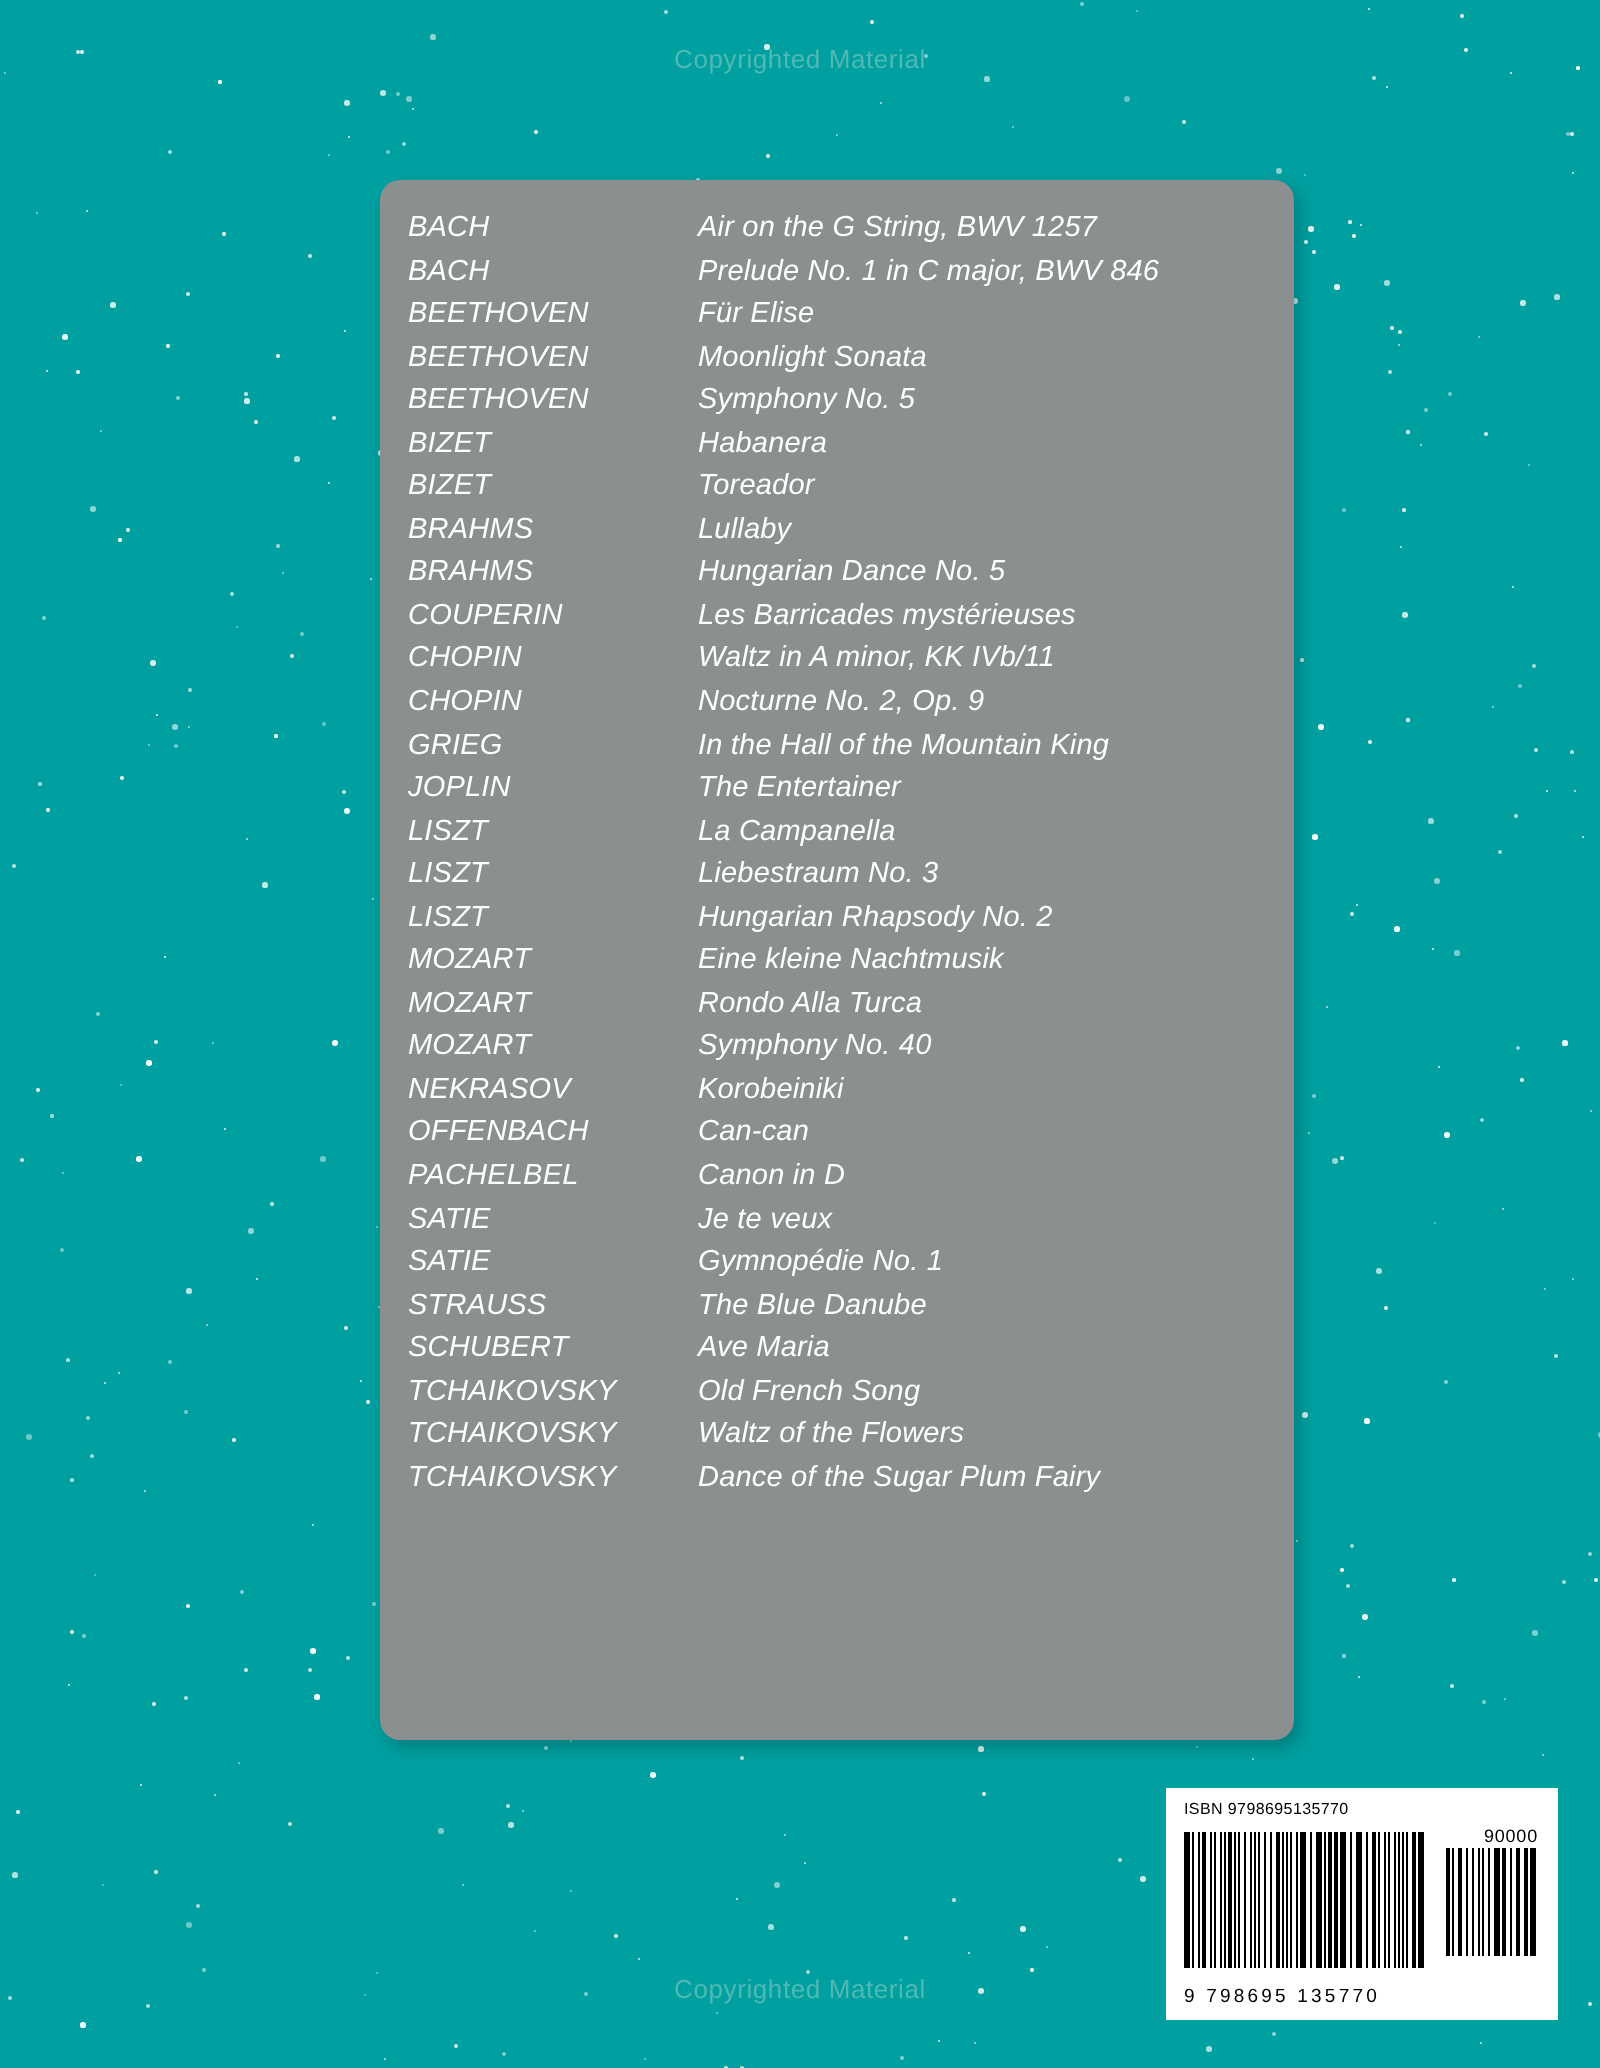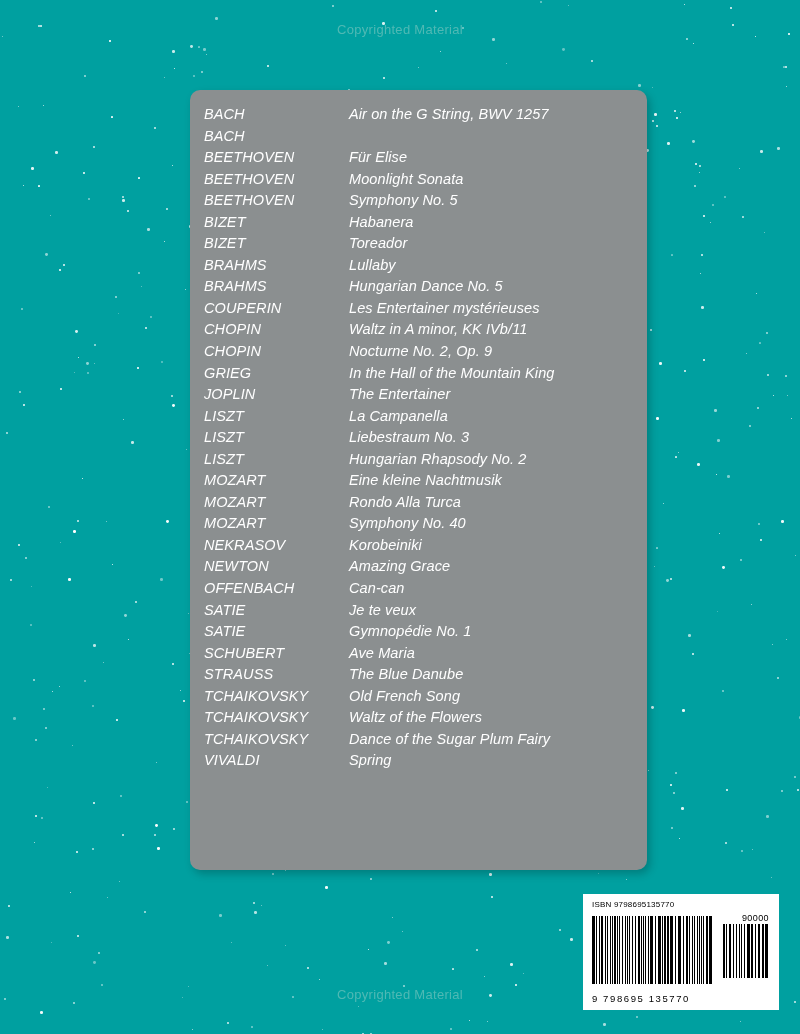--- a/index.html
+++ b/index.html
@@ -673,20 +673,21 @@
 <div class="watermark top">Copyrighted Material</div>
 
 <div class="panel">
   <div class="track-list" id="track-list">
       <div class="track">
         <div class="composer">BACH</div>
         <div class="title">Air on the G String, BWV 1257</div>
       </div>
       <div class="track">
         <div class="composer">BACH</div>
+        <div class="title">Prelude No. 1 in C major, BWV 846</div>
       </div>
       <div class="track">
         <div class="composer">BEETHOVEN</div>
         <div class="title">Für Elise</div>
       </div>
       <div class="track">
         <div class="composer">BEETHOVEN</div>
         <div class="title">Moonlight Sonata</div>
       </div>
       <div class="track">
@@ -704,21 +705,21 @@
       <div class="track">
         <div class="composer">BRAHMS</div>
         <div class="title">Lullaby</div>
       </div>
       <div class="track">
         <div class="composer">BRAHMS</div>
         <div class="title">Hungarian Dance No. 5</div>
       </div>
       <div class="track">
         <div class="composer">COUPERIN</div>
-        <div class="title">Les Entertainer mystérieuses</div>
+        <div class="title">Les Barricades mystérieuses</div>
       </div>
       <div class="track">
         <div class="composer">CHOPIN</div>
         <div class="title">Waltz in A minor, KK IVb/11</div>
       </div>
       <div class="track">
         <div class="composer">CHOPIN</div>
         <div class="title">Nocturne No. 2, Op. 9</div>
       </div>
       <div class="track">
@@ -751,58 +752,54 @@
       </div>
       <div class="track">
         <div class="composer">MOZART</div>
         <div class="title">Symphony No. 40</div>
       </div>
       <div class="track">
         <div class="composer">NEKRASOV</div>
         <div class="title">Korobeiniki</div>
       </div>
       <div class="track">
-        <div class="composer">NEWTON</div>
-        <div class="title">Amazing Grace</div>
-      </div>
-      <div class="track">
         <div class="composer">OFFENBACH</div>
         <div class="title">Can-can</div>
       </div>
       <div class="track">
+        <div class="composer">PACHELBEL</div>
+        <div class="title">Canon in D</div>
+      </div>
+      <div class="track">
         <div class="composer">SATIE</div>
         <div class="title">Je te veux</div>
       </div>
       <div class="track">
         <div class="composer">SATIE</div>
         <div class="title">Gymnopédie No. 1</div>
       </div>
       <div class="track">
+        <div class="composer">STRAUSS</div>
+        <div class="title">The Blue Danube</div>
+      </div>
+      <div class="track">
         <div class="composer">SCHUBERT</div>
         <div class="title">Ave Maria</div>
       </div>
       <div class="track">
-        <div class="composer">STRAUSS</div>
-        <div class="title">The Blue Danube</div>
-      </div>
-      <div class="track">
         <div class="composer">TCHAIKOVSKY</div>
         <div class="title">Old French Song</div>
       </div>
       <div class="track">
         <div class="composer">TCHAIKOVSKY</div>
         <div class="title">Waltz of the Flowers</div>
       </div>
       <div class="track">
         <div class="composer">TCHAIKOVSKY</div>
         <div class="title">Dance of the Sugar Plum Fairy</div>
-      </div>
-      <div class="track">
-        <div class="composer">VIVALDI</div>
-        <div class="title">Spring</div>
       </div>
     </div>
 </div>
 
 <div class="watermark bottom">Copyrighted Material</div>
 
 <div class="barcode-box">
   <div class="isbn-text">ISBN 9798695135770</div>
   <div class="price-text">90000</div>
   <div class="bars" id="bars-main">

